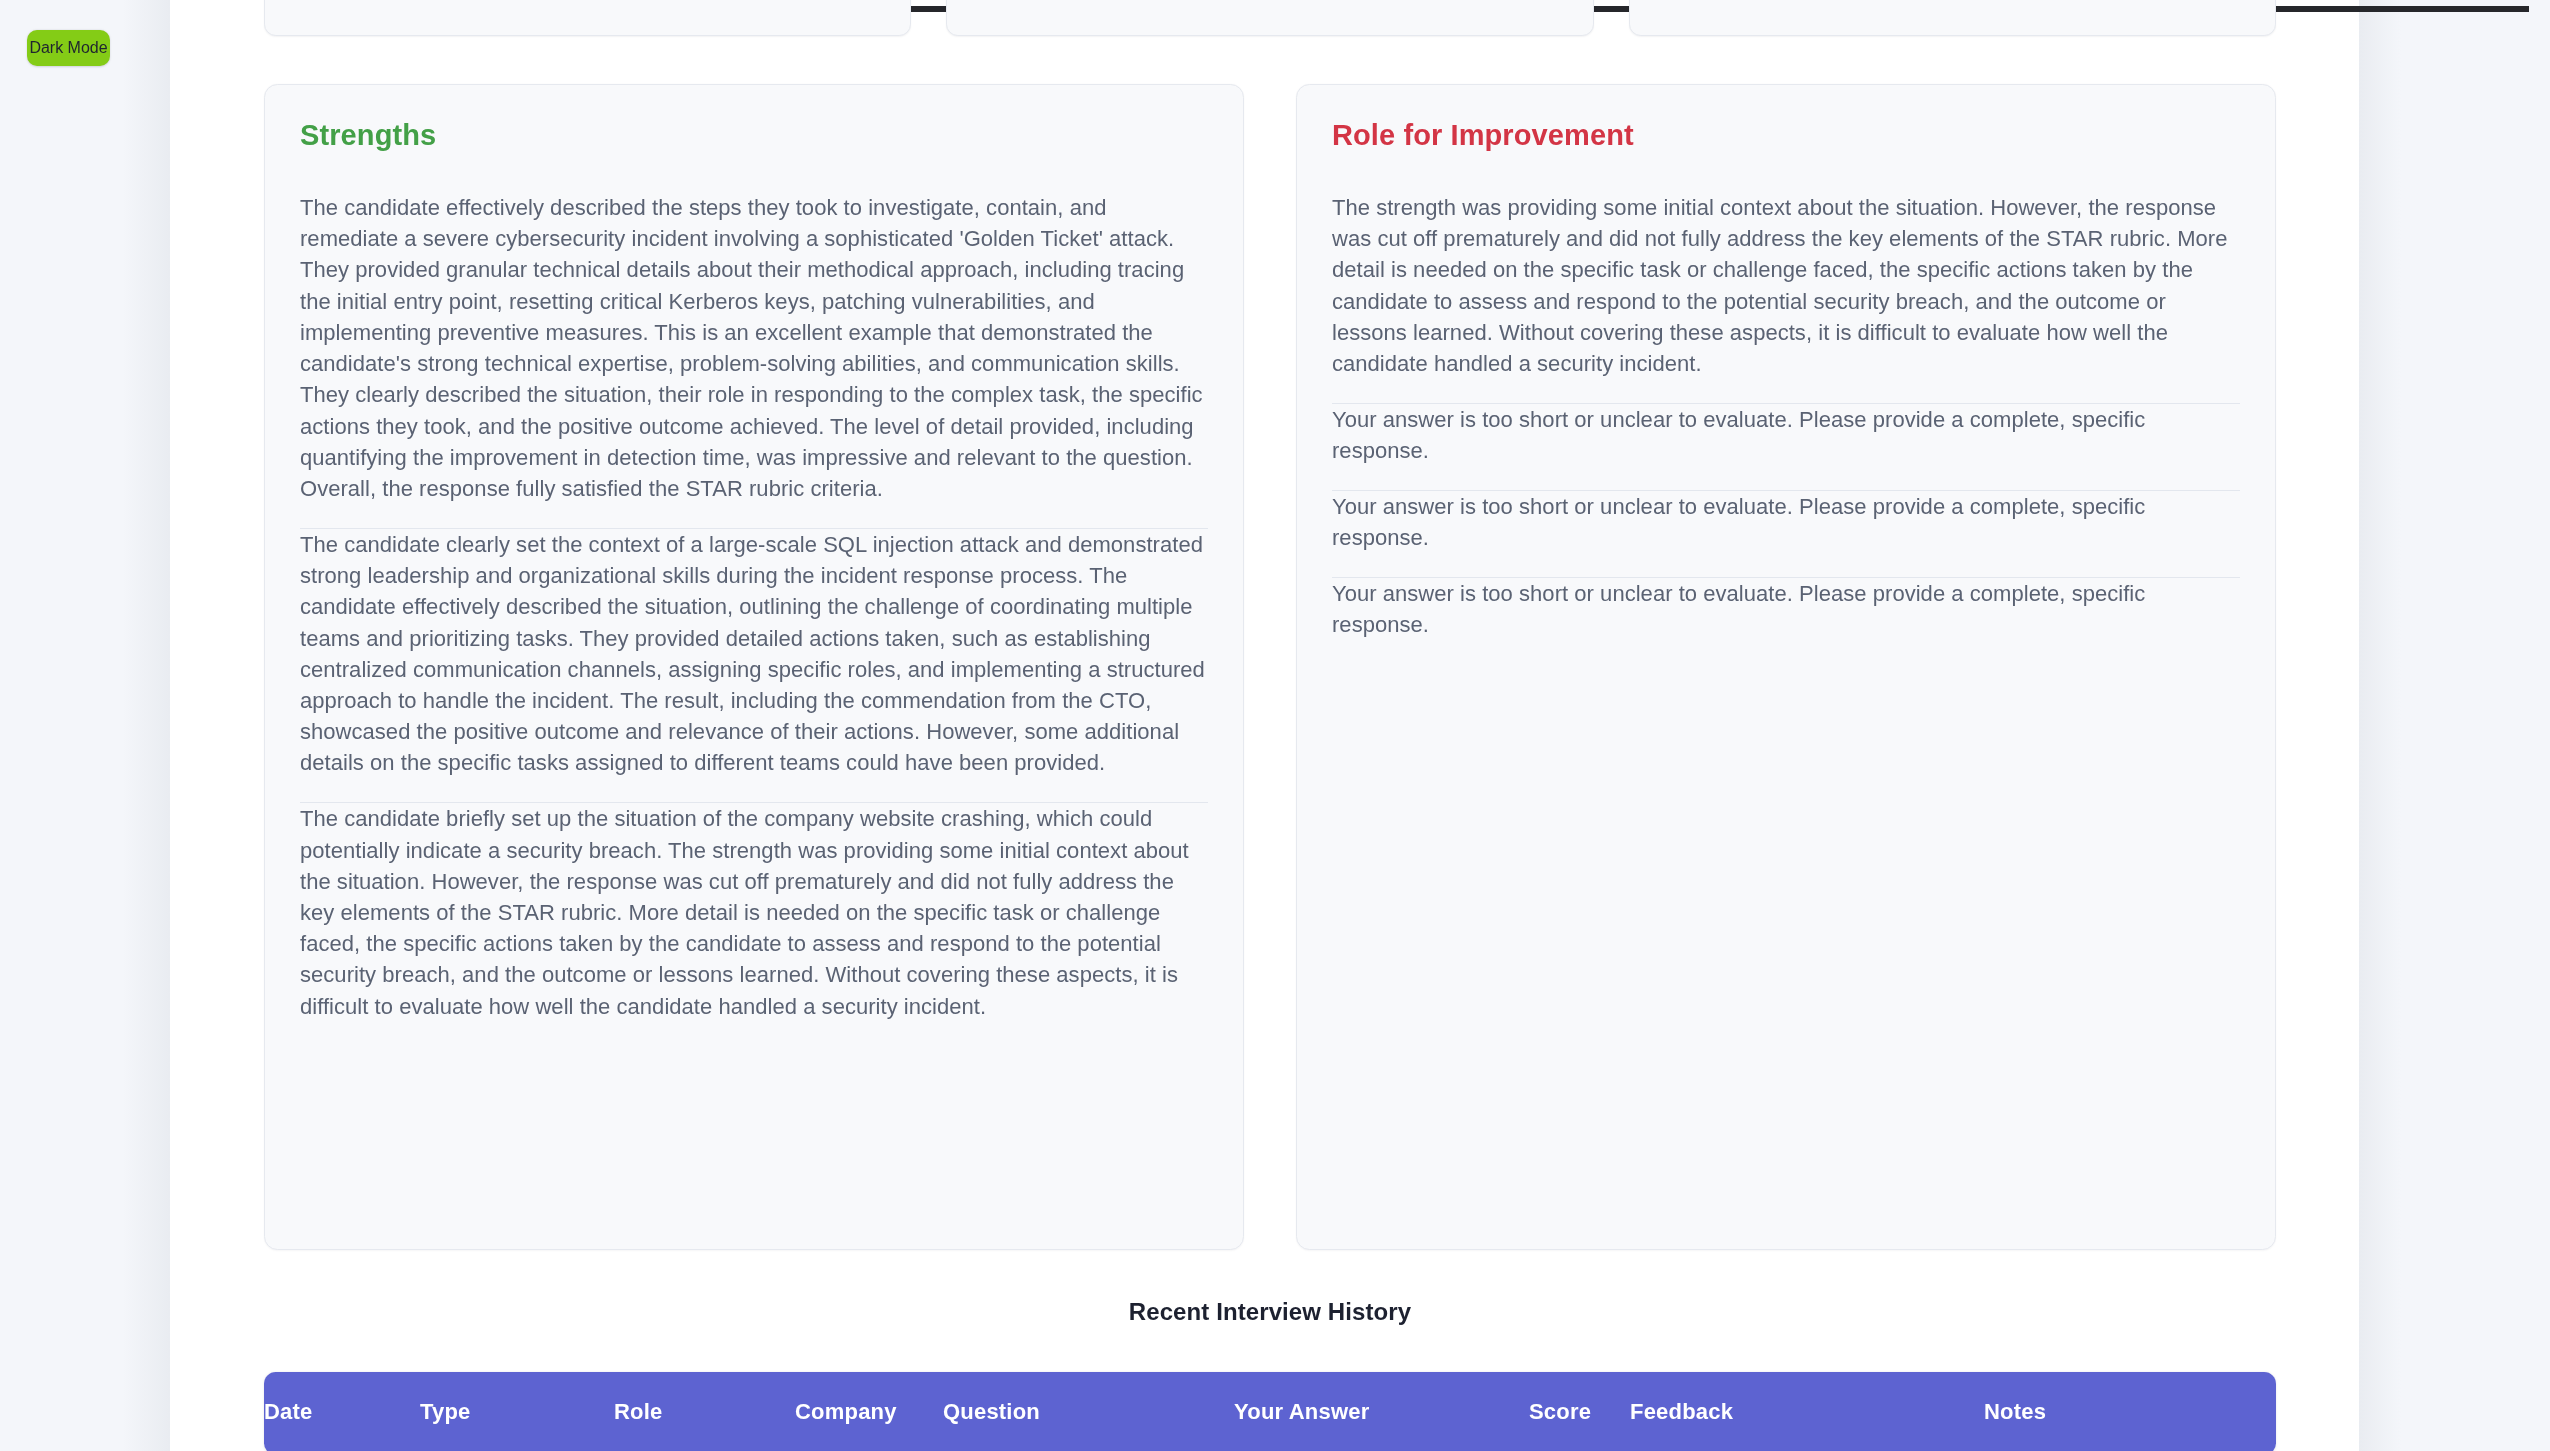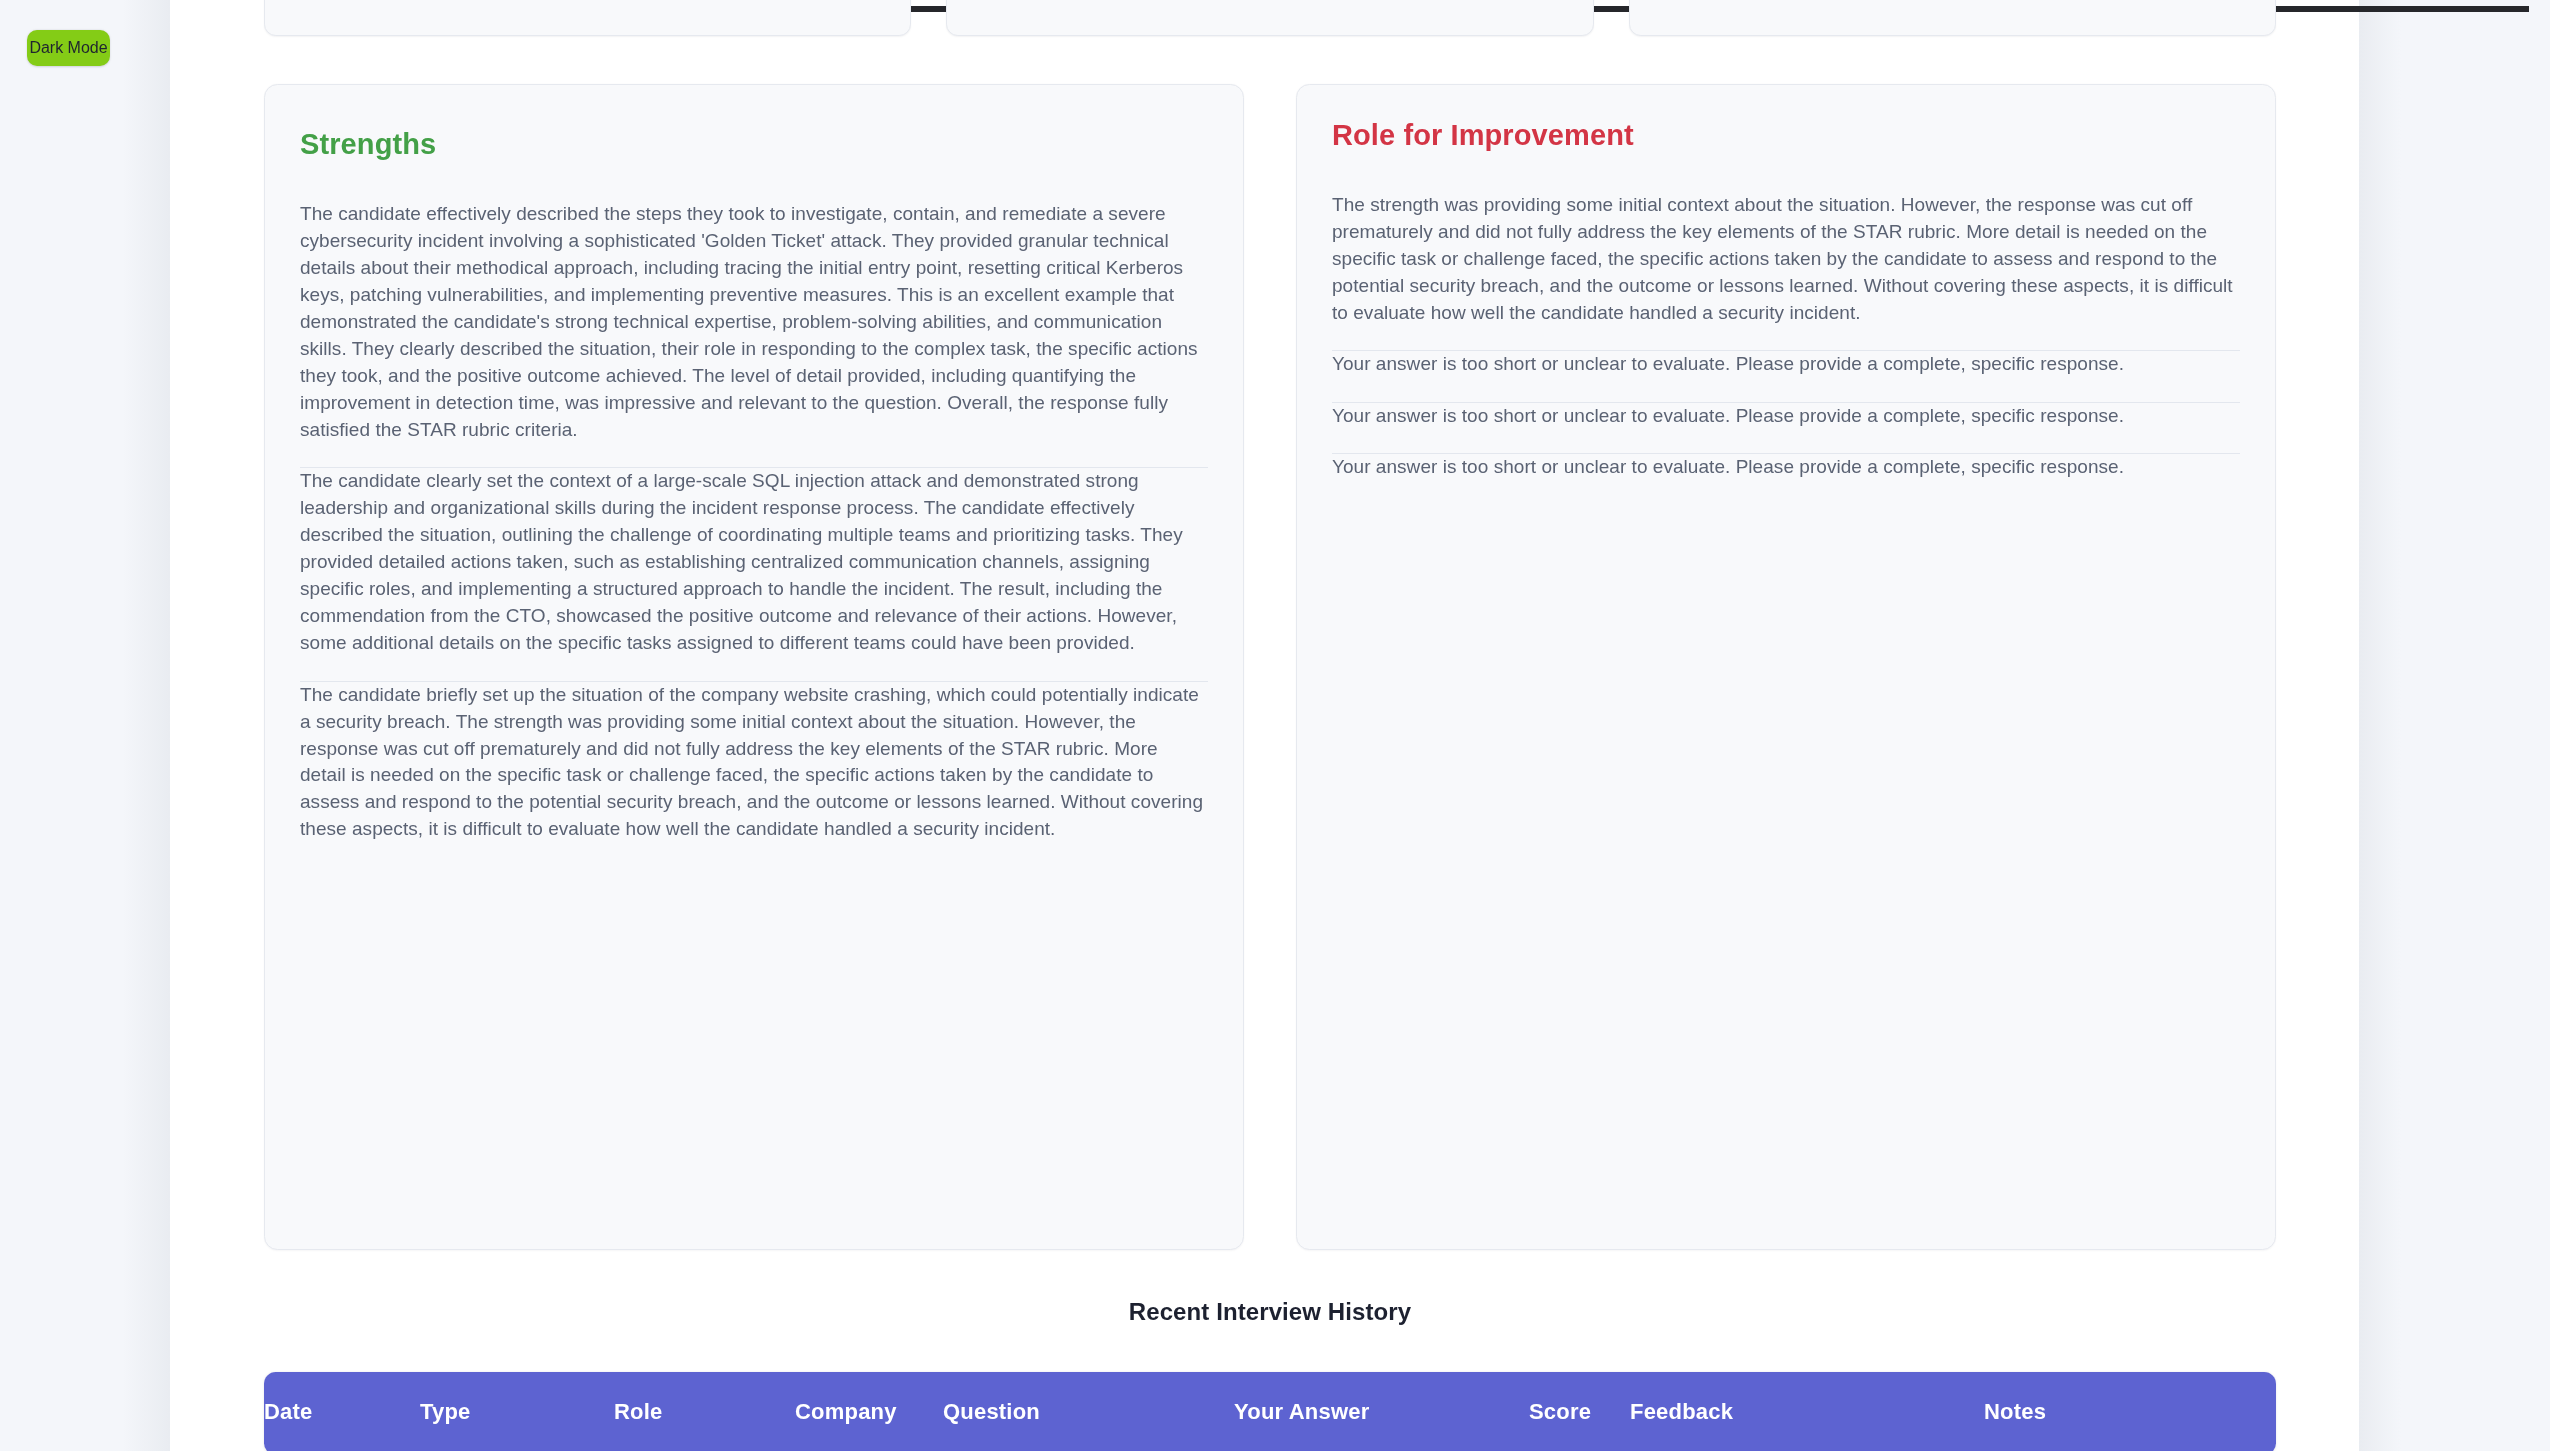--- a/index.html
+++ b/index.html
@@ -99,26 +99,26 @@
     box-shadow: 0 0.8px 1.7px rgba(16,24,40,.04);
     padding: 34px 35px 39px 35px;
     min-height: 1166px;
   }
   .panel-title {
     font-size: 29px;
     font-weight: bold;
     letter-spacing: 0.1px;
     margin-bottom: 40px;
   }
-  .title-strengths { color: #43a047; margin-top: 9px; }
+  .title-strengths { color: #43a047; }
   .title-areas     { color: #d33545; }
 
   .fb-list { }
   .fb-item {
-    font-size: 19px;
+    font-size: 22px;
     line-height: 1.42;
     color: #5a6273;
     padding-bottom: 23.6px;
     letter-spacing: 0.04px;
   }
   .fb-item + .fb-item {
     border-top: 0.8px solid #e3e7ee;
   }
   .fb-item:last-child { padding-bottom: 0; }
 

